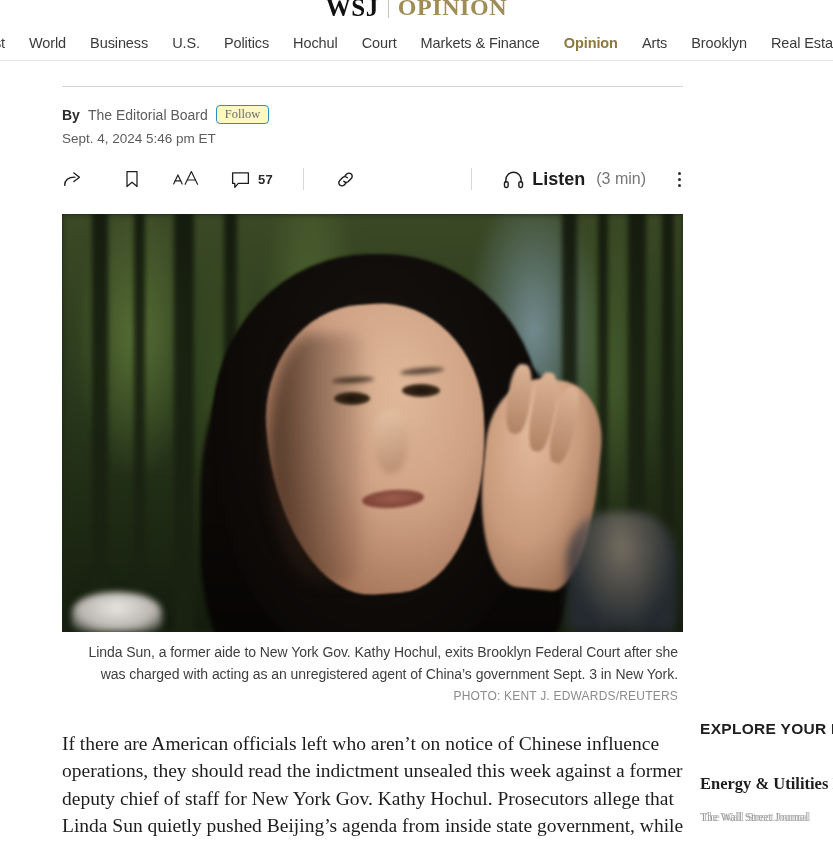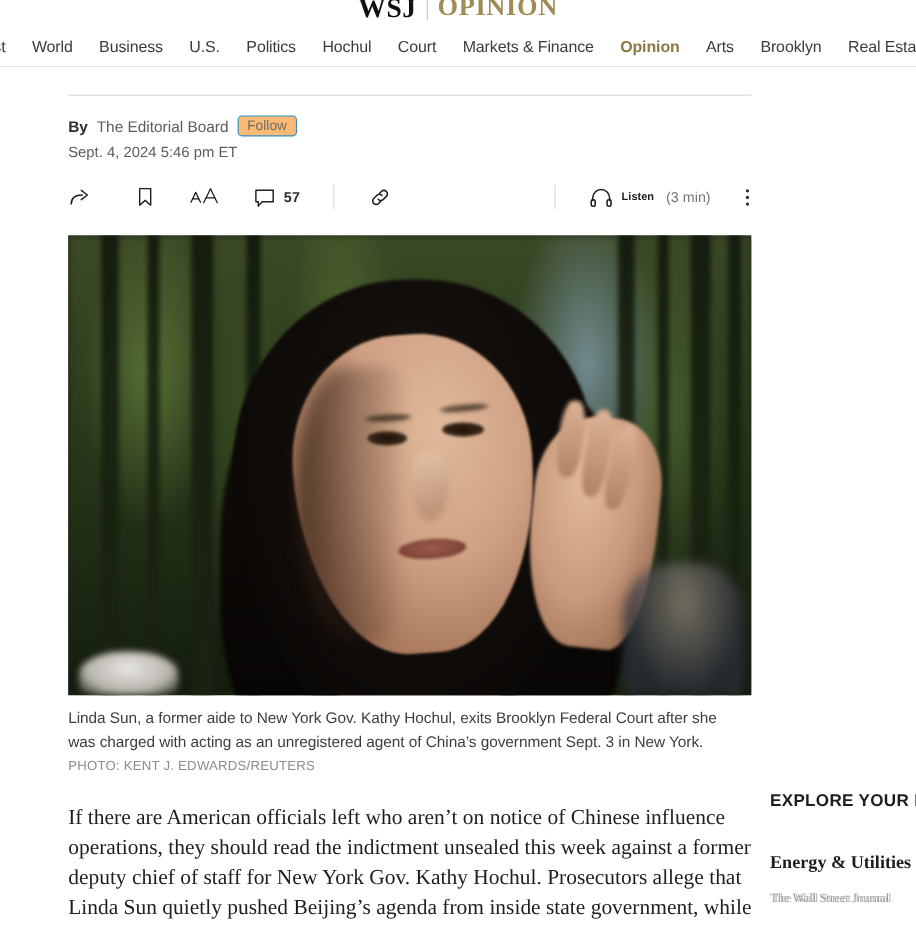--- a/index.html
+++ b/index.html
@@ -115,22 +115,23 @@
     color: #5c5c5c;
     cursor: pointer;
   }
   .follow-btn {
     border: 1px solid #2b8fc4;
     border-radius: 4px;
     color: #6b6b6b;
     font-size: 12.5px;
     padding: 2px 8px 3px;
     line-height: 1;
-    background: #fdba74;
+    background: #fef9c3;
     cursor: pointer;
+    font-family: Liberation Serif, serif;
   }
   .timestamp {
     margin-top: 7px;
     font-size: 13.5px;
     color: #5c5c5c;
   }
 
   
   .toolbar {
     margin-top: 15px;
@@ -160,26 +161,26 @@
     height: 22px;
     background: #d8d8d8;
   }
   .gift-label {
     font-size: 14px;
     font-weight: 600;
     color: #1d1d1d;
     letter-spacing: -0.1px;
   }
   .listen-label {
-    font-size: 10px;
+    font-size: 18px;
     font-weight: 700;
     color: #1d1d1d;
   }
   .listen-dur {
-    font-size: 13px;
+    font-size: 16px;
     color: #767676;
     margin-left: 4px;
   }
   .kebab {
     display: flex;
     flex-direction: column;
     gap: 3px;
     cursor: pointer;
     padding: 2px;
   }
@@ -330,20 +331,21 @@
   }
 
   
   .caption {
     margin-top: 10px;
     width: 616px;
     font-size: 14px;
     line-height: 21.5px;
     color: #3e3e3e;
     letter-spacing: -0.05px;
+    text-align: right;
   }
   .credit {
     color: #8c8c8c;
     font-size: 12px;
     letter-spacing: 0.2px;
   }
 
   
   .body-text {
     margin-top: 22px;

